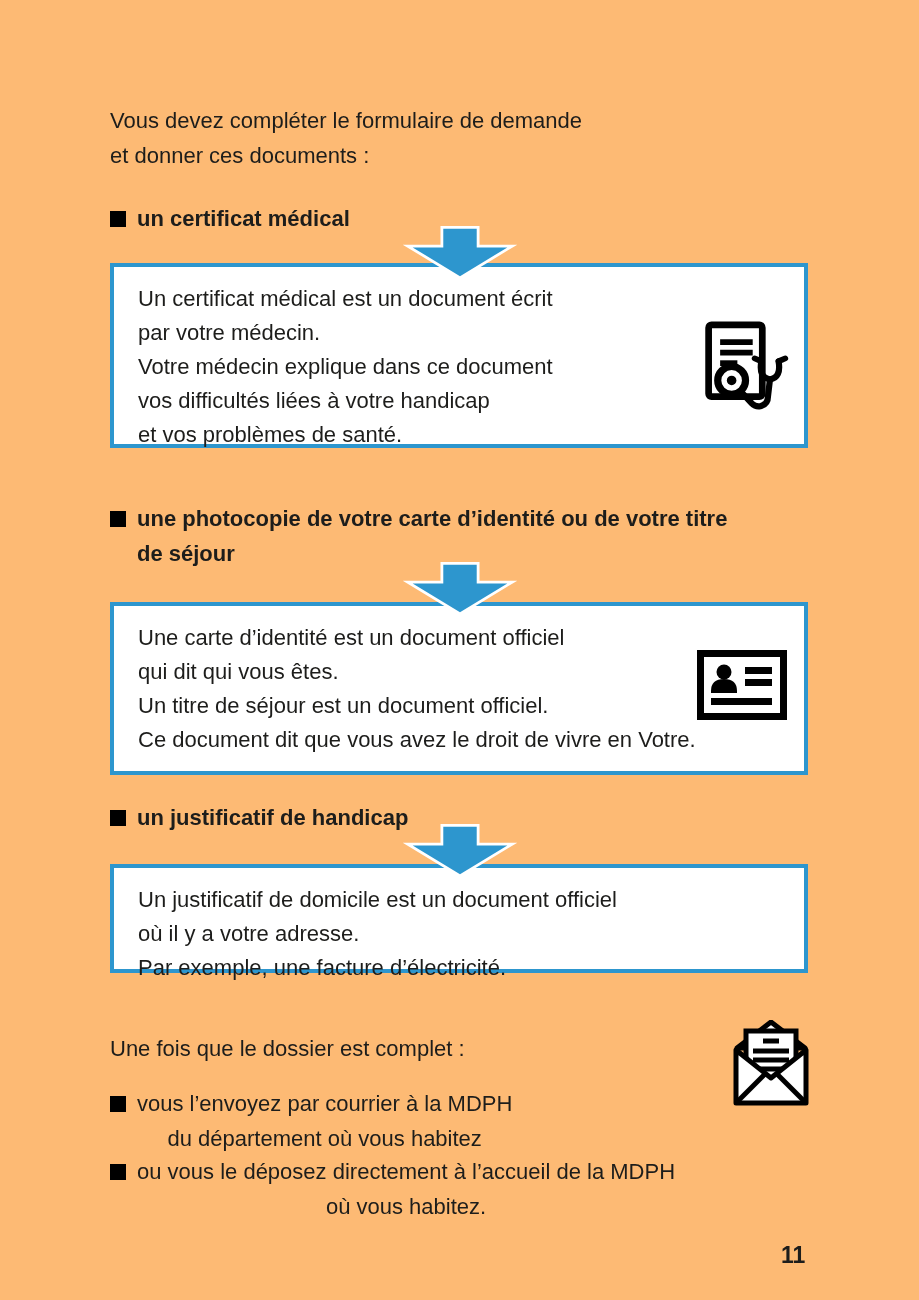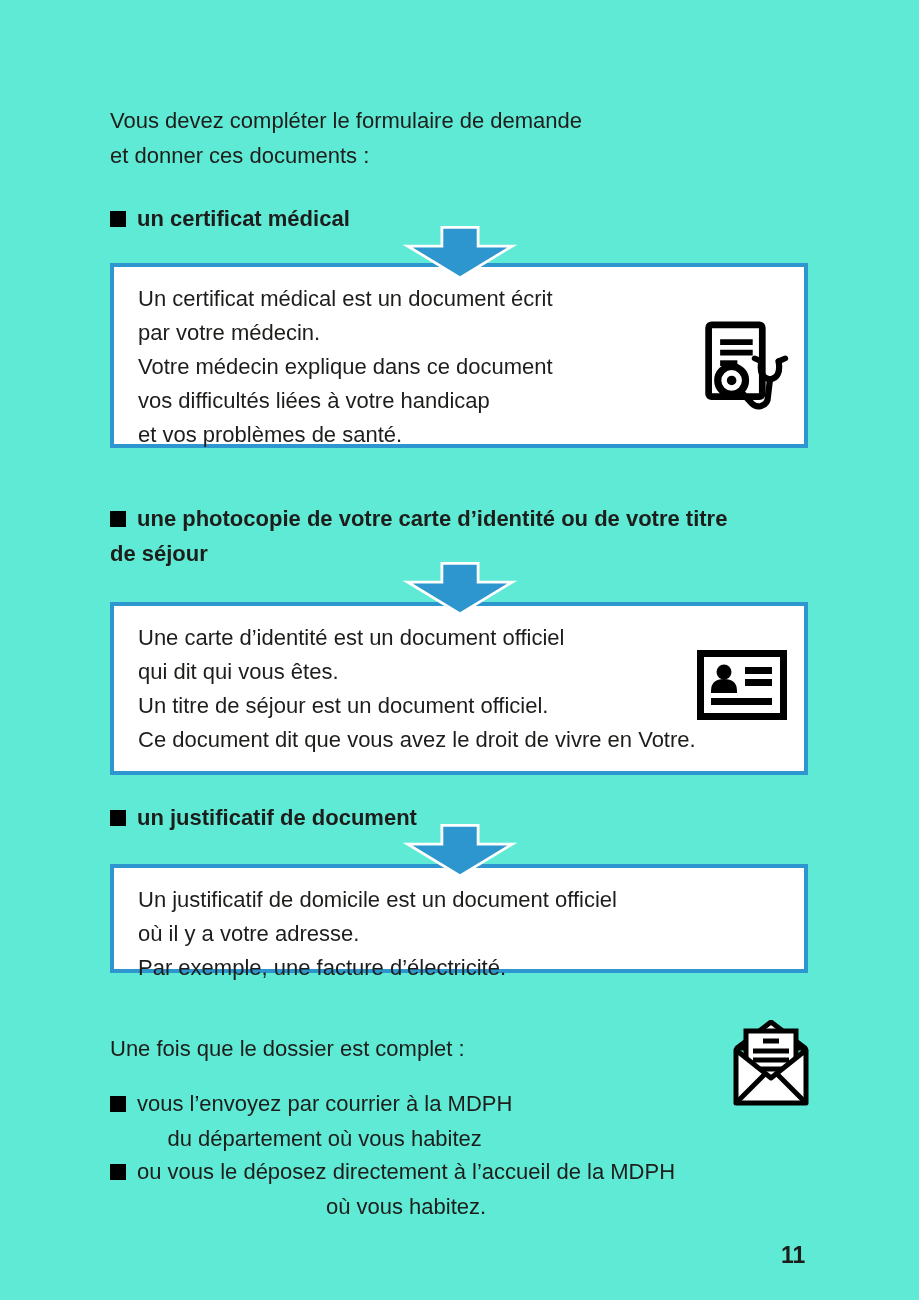--- a/index.html
+++ b/index.html
@@ -4,35 +4,35 @@
 <style>
   * { margin: 0; padding: 0; box-sizing: border-box; }
   html, body { background: #ffffff; }
   body {
     width: 919px; height: 1300px;
     font-family: "Liberation Sans", sans-serif;
     color: #1d1d1b;
     position: relative;
     overflow: hidden;
   }
-  .page { position: absolute; inset: 0; background: #5eead4; }
+  .page { position: absolute; inset: 0; background: #fdba74; }
 
   .txt { font-size: 22px; line-height: 35px; }
   .abs { position: absolute; }
 
   
   .intro { left: 110px; top: 103px; }
 
   
   .heading { left: 110px; font-weight: bold; font-size: 22px; line-height: 35px; white-space: nowrap; }
   .bullet {
     display: inline-block; width: 16px; height: 16px;
     background: #000; margin-right: 11px; transform: translateY(1px);
   }
-  .heading .cont-line { }
+  .heading .cont-line { margin-left: 27px; }
 
   
   .bluebox {
     left: 110px; width: 698px;
     border: 4px solid #2d96ce;
     background: #ffffff;
     padding: 15px 0 0 24px;
   }
   .bluebox .line { font-size: 22px; line-height: 34px; white-space: nowrap; }
 
@@ -107,21 +107,21 @@
       <rect x="3.5" y="3.5" width="83" height="63" fill="#fff" stroke="#000" stroke-width="7"></rect>
       <circle cx="27" cy="22" r="7.5" fill="#000"></circle>
       <path d="M 14,43 L 14,41 Q 14,29 27,29 Q 40,29 40,41 L 40,43 Z" fill="#000"></path>
       <rect x="48" y="17" width="27" height="7" fill="#000"></rect>
       <rect x="48" y="29" width="27" height="7" fill="#000"></rect>
       <rect x="14" y="48" width="61" height="7" fill="#000"></rect>
     </svg>
   </div>
 
   <div class="abs heading" style="top:800px">
-    <div><span class="bullet"></span><span>un justificatif de document</span></div>
+    <div><span class="bullet"></span><span>un justificatif de handicap</span></div>
   </div>
 
   <svg class="abs arrow" style="top:825px" viewBox="0 0 104 56">
     <polygon points="34,2 70,2 70,22 103,22 52,53 1,22 34,22" fill="#2d96ce" stroke="#ffffff" stroke-width="6" paint-order="stroke" stroke-linejoin="miter"></polygon>
   </svg>
 
   <div class="abs bluebox" style="top:864px; height:109px">
     <div class="line">Un justificatif de domicile est un document officiel</div>
     <div class="line">où il y a votre adresse.</div>
     <div class="line">Par exemple, une facture d’électricité.</div>

